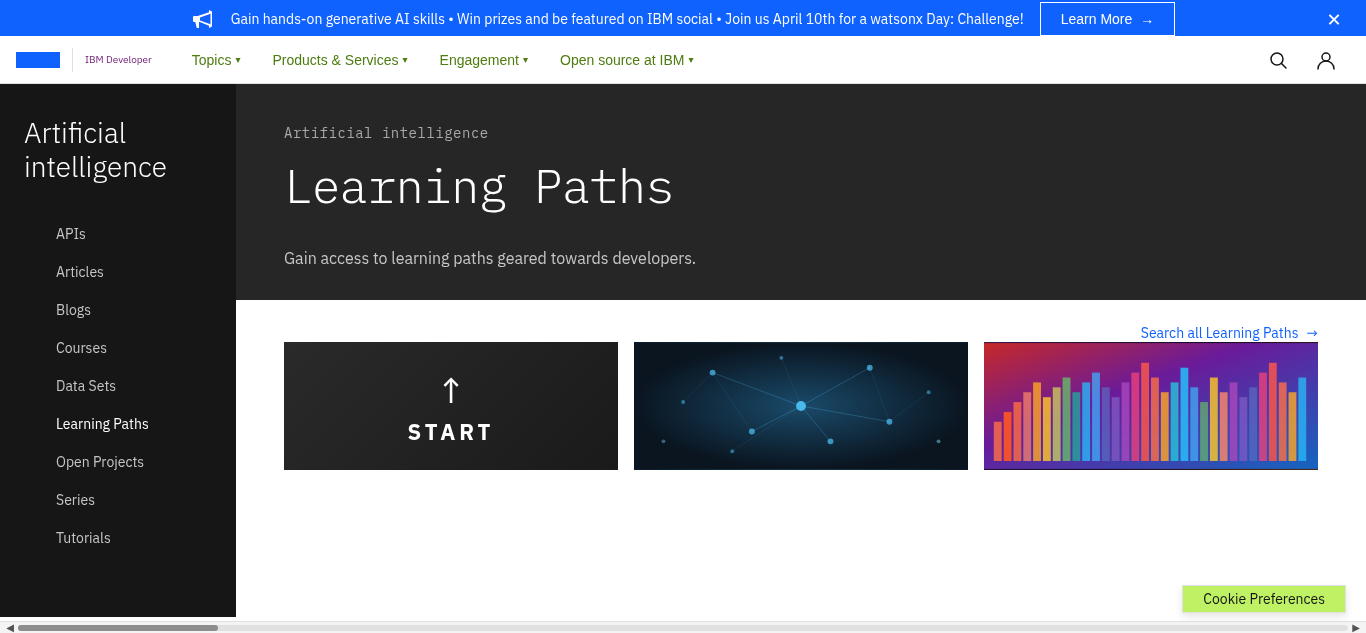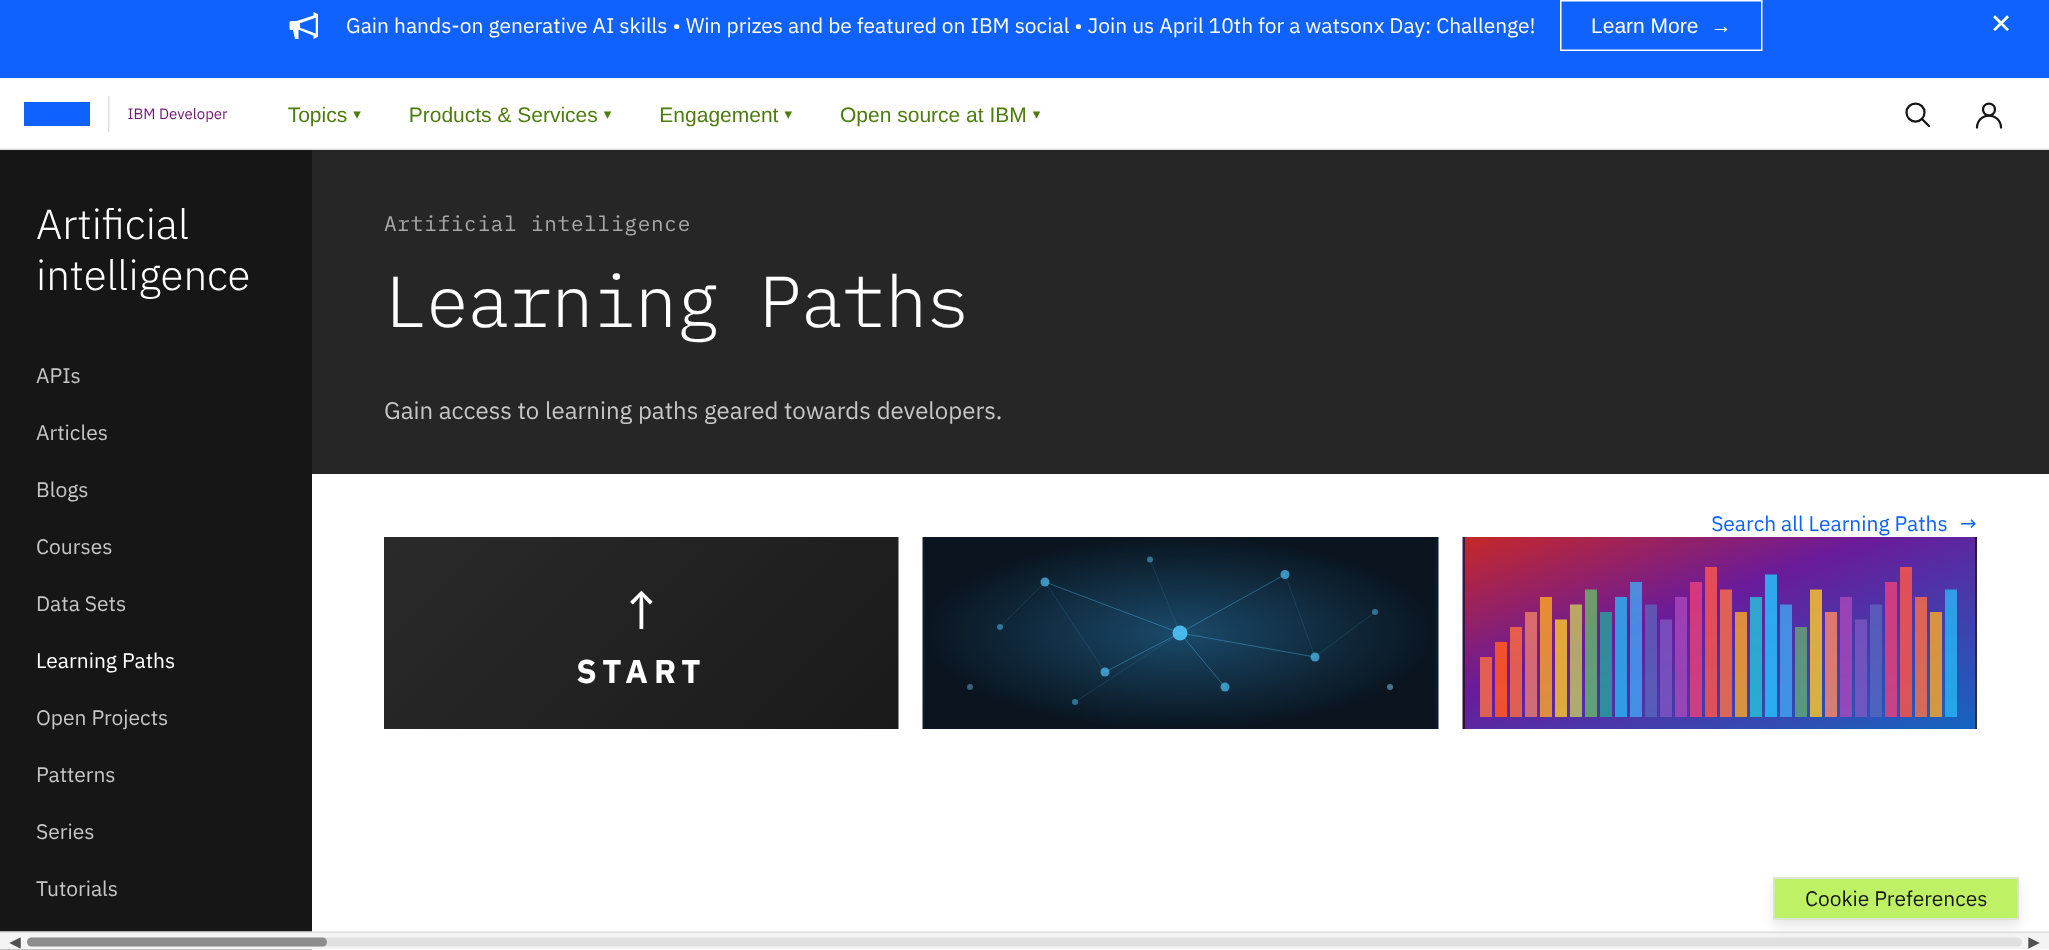--- a/index.html
+++ b/index.html
@@ -3,24 +3,24 @@
   <meta charset="utf-8">
   <style>
     * { margin: 0; padding: 0; box-sizing: border-box; }
     body { font-family: 'IBM Plex Sans', Arial, sans-serif; overflow-x: hidden; width: 1366px; }
 
     
     .announcement-bar {
       background: #0f62fe;
       color: white;
       display: flex;
-      align-items: flex-start;
+      align-items: flex-end;
       justify-content: center;
       padding: 0 16px;
-      height: 52px;
+      height: 36px;
       position: relative;
     }
     .announcement-bar .inner {
       display: flex;
       align-items: center;
       gap: 16px;
       flex: 1;
       justify-content: center;
     }
     .announcement-bar .megaphone-icon {
@@ -140,21 +140,21 @@
 
     
     .main-layout {
       display: flex;
       width: 100%;
       min-height: 533px;
     }
 
     
     .sidebar {
-      width: 208px;
+      width: 236px;
       background: #161616;
       color: white;
       flex-shrink: 0;
       padding: 32px 0 0 0;
     }
     .sidebar-title {
       font-size: 28px;
       font-weight: 300;
       color: white;
       padding: 0 24px;
@@ -162,20 +162,21 @@
       margin-bottom: 32px;
     }
     .sidebar-nav {
       list-style: none;
     }
     .sidebar-nav-item {
       padding: 10px 24px;
       font-size: 14px;
       color: #c6c6c6;
       cursor: pointer;
+      margin-left: 32px;
     }
     .sidebar-nav-item.active { color: white; }
 
     
     .content-area {
       flex: 1;
       display: flex;
       flex-direction: column;
     }
 
@@ -395,21 +396,20 @@
       <span>intelligence</span>
     </div>
     <ul class="sidebar-nav">
       <li class="sidebar-nav-item">APIs</li>
       <li class="sidebar-nav-item">Articles</li>
       <li class="sidebar-nav-item">Blogs</li>
       <li class="sidebar-nav-item">Courses</li>
       <li class="sidebar-nav-item">Data Sets</li>
       <li class="sidebar-nav-item active">Learning Paths</li>
       <li class="sidebar-nav-item">Open Projects</li>
-      <li class="sidebar-nav-item">Patterns</li>
       <li class="sidebar-nav-item">Series</li>
       <li class="sidebar-nav-item">Tutorials</li>
     </ul>
   </aside>
 
   <div class="content-area">
 
     <section class="hero">
       <div class="hero-category">Artificial intelligence</div>
       <div class="hero-title">Learning Paths</div>

